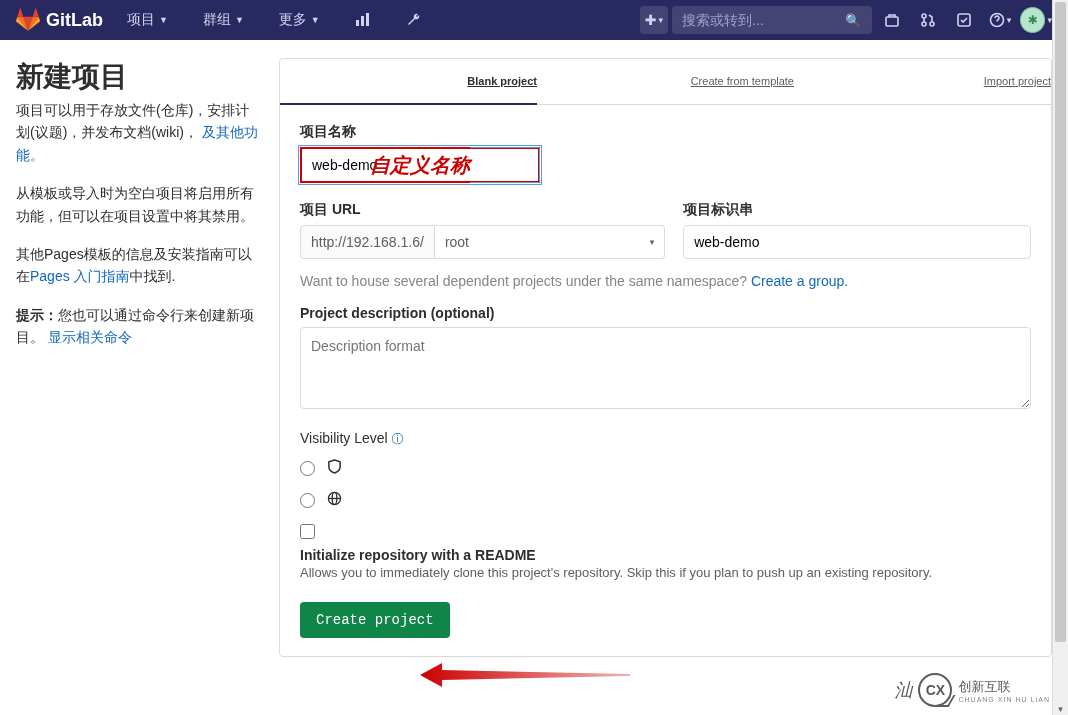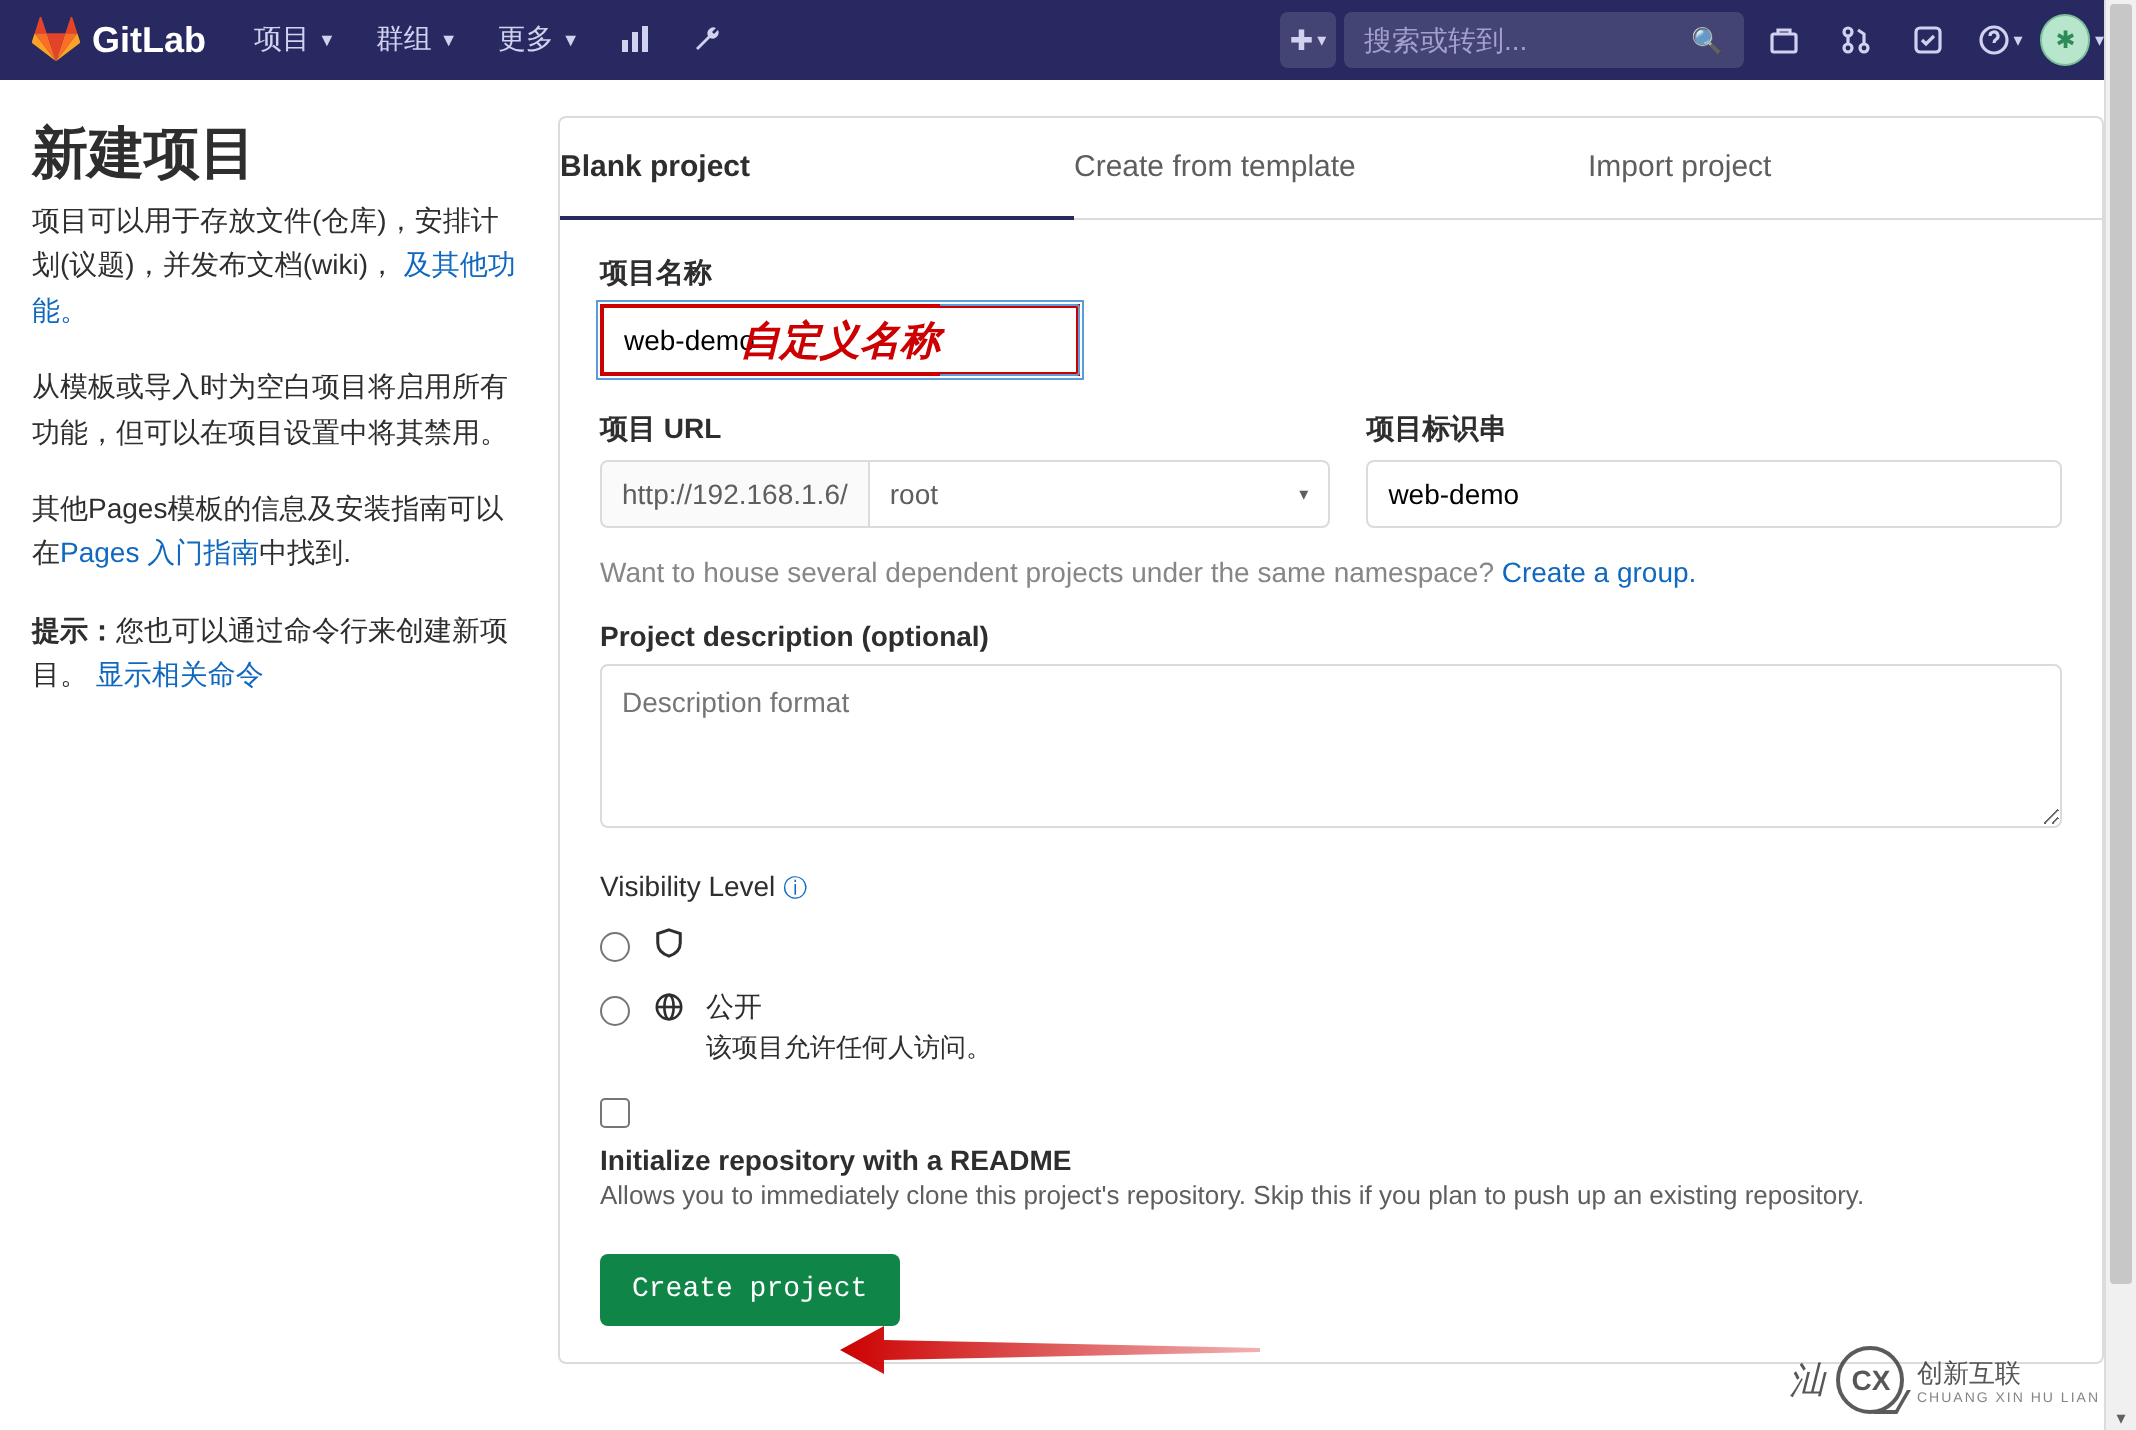--- a/index.html
+++ b/index.html
@@ -1,37 +1,37 @@
 <!DOCTYPE html>
 <html><head>
 <meta charset="utf-8">
 <style>
 * { box-sizing: border-box; margin: 0; padding: 0; }
 body { font-family: -apple-system, "Segoe UI", "Microsoft YaHei", sans-serif; font-size: 14px; color: #2e2e2e; background: #fff; width: 1068px; height: 715px; overflow: hidden; position: relative; }
 .topbar { background: #292961; height: 40px; display: flex; align-items: center; padding: 0 16px; color: #fff; }
 .logo { display: flex; align-items: center; gap: 6px; font-weight: 600; font-size: 18px; }
 .logo svg { width: 24px; height: 24px; }
-.navitems { display: flex; margin-left: 14px; gap: 0; }
+.navitems { display: flex; margin-left: 14px; gap: 15px; }
 .navitem { color: #d1d1f0; padding: 8px 10px; font-size: 14px; display: flex; align-items: center; gap: 4px; cursor: pointer; }
 .caret { font-size: 9px; }
 .topbar-right { margin-left: auto; display: flex; align-items: center; gap: 4px; }
 .search-box { background: rgba(255,255,255,0.12); border-radius: 4px; display: flex; align-items: center; width: 200px; height: 28px; padding: 0 10px; }
 .search-box input { background: transparent; border: none; color: #d1d1f0; width: 100%; outline: none; font-size: 14px; }
 .search-box input::placeholder { color: #a1a1cc; }
 .iconbtn { width: 32px; height: 32px; display: flex; align-items: center; justify-content: center; color: #d1d1f0; cursor: pointer; border-radius: 4px; }
 .iconbtn.sq { background: rgba(255,255,255,0.12); width: 28px; height: 28px; }
 .avatar { width: 26px; height: 26px; border-radius: 50%; background: #b8e6cc; border: 1px solid #7ac29a; display: flex; align-items: center; justify-content: center; color: #2e8b57; font-size: 12px; }
 .page { display: flex; padding: 18px 16px 0 16px; gap: 18px; }
 .sidebar { width: 245px; flex-shrink: 0; }
 .sidebar h1 { font-size: 28px; font-weight: 700; margin-bottom: 3px; }
 .sidebar p { font-size: 14px; line-height: 1.6; color: #2e2e2e; margin-bottom: 16px; }
 a { color: #1068bf; text-decoration: none; }
 .main { flex: 1; border: 1px solid #dbdbdb; border-radius: 4px; }
 .tabs { display: flex; border-bottom: 1px solid #dbdbdb; }
-.tab { flex: 1; text-align: left; padding: 16px 0; font-size: 15px; color: #5e5e5e; cursor: pointer; }
+.tab { flex: 1; text-align: right; padding: 16px 0; font-size: 11px; color: #5e5e5e; cursor: pointer; text-decoration: underline; }
 .tab.active { color: #2e2e2e; font-weight: 600; border-bottom: 2px solid #292961; margin-bottom: -1px; }
 .form { padding: 18px 20px; }
 .label { font-weight: 600; font-size: 14px; margin-bottom: 6px; display: block; }
 .row { display: flex; gap: 18px; margin-bottom: 14px; }
 .col { flex: 1; }
 .name-wrap { display: flex; align-items: center; gap: 0; }
 .name-input { width: 240px; padding: 8px 10px; border: 2px solid #c00; outline: 1px solid #5b9dd9; outline-offset: 1px; font-size: 14px; }
 .annotation { font-family: KaiTi, STKaiti, serif; font-style: italic; color: #c00; font-size: 20px; font-weight: 600; margin-left: -170px; pointer-events: none; }
 .fake-extend { border: 1px solid #5b9dd9; border-left: none; height: 36px; width: 70px; border-radius: 0 2px 2px 0; }
 .url-box { display: flex; }
@@ -201,24 +201,20 @@
       </div>
       <div class="radio-row">
         <input type="radio" name="vis" style="">
         <span class="icn">
             <svg width="15" height="15" viewBox="0 0 16 16" fill="none" stroke="#2e2e2e" stroke-width="1.4">
               <circle cx="8" cy="8" r="6.5"></circle>
               <ellipse cx="8" cy="8" rx="2.5" ry="6.5"></ellipse>
               <path d="M1.5 8h13"></path>
             </svg>
           </span>
-        <div class="radio-text">
-            <div class="t1">公开</div>
-            <div class="t2">该项目允许任何人访问。</div>
-          </div>
       </div>
 
       <div class="chk-row">
         <input type="checkbox" style="">
         <div class="chk-text">
             <div class="c1">Initialize repository with a README</div>
             <div class="c2">Allows you to immediately clone this project's repository. Skip this if you plan to push up an existing repository.</div>
           </div>
       </div>
 

